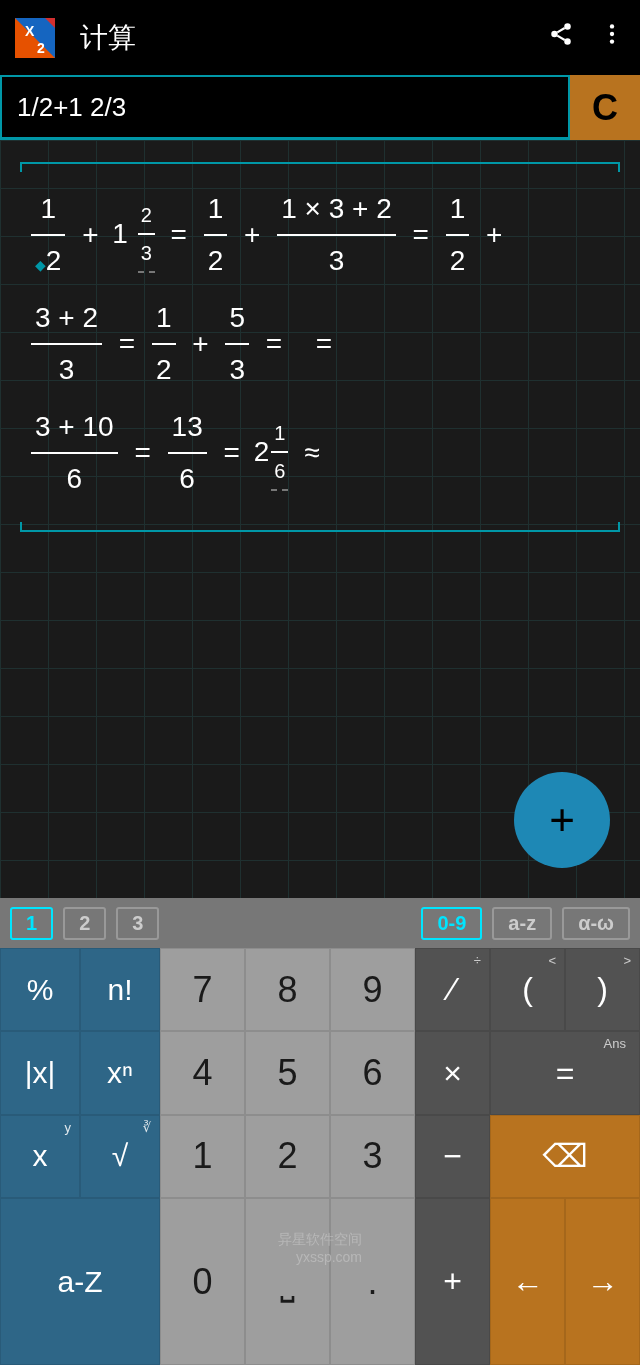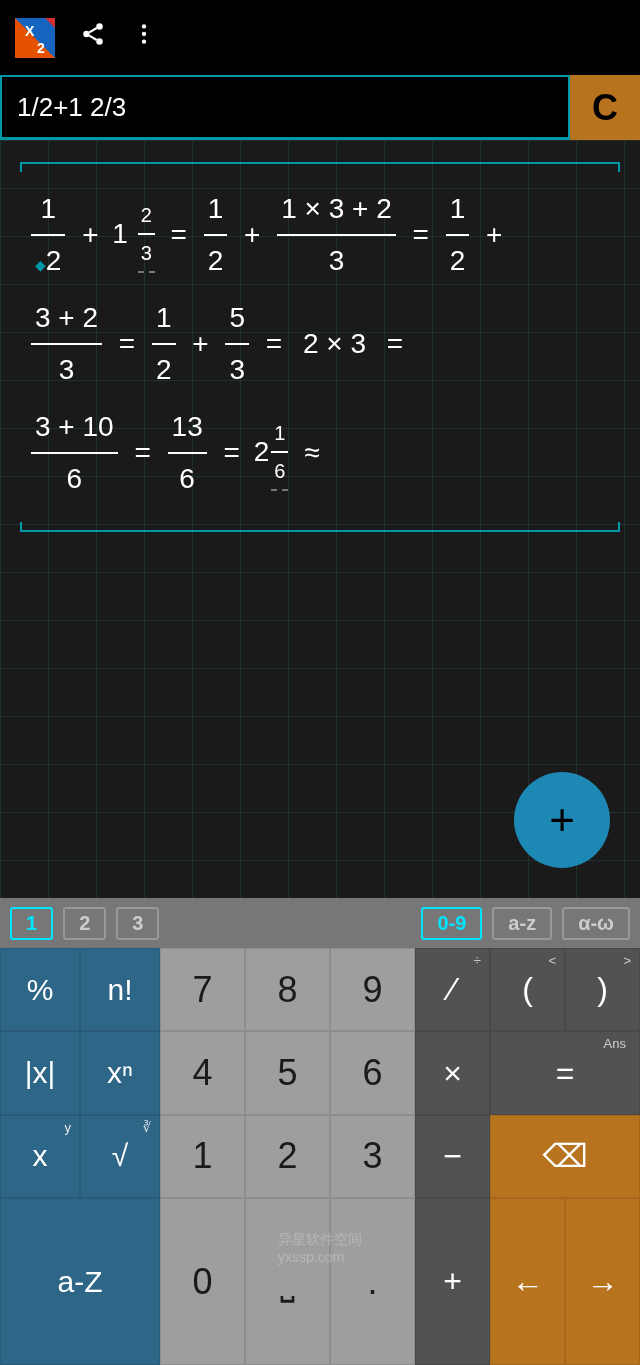--- a/index.html
+++ b/index.html
@@ -40,35 +40,36 @@
 .tab-spacer { flex: 1; }
 
 .keyboard { height: 417px; display: grid; grid-template-columns: 80px 80px 85px 85px 85px 75px 75px 75px; grid-template-rows: repeat(5, 1fr); }
 .key { display: flex; align-items: center; justify-content: center; font-size: 30px; position: relative; cursor: pointer; border: 1px solid rgba(0,0,0,0.1); }
 .key.blue { background: #2e6687; color: #fff; }
 .key.gray { background: #9e9e9e; color: #1a1a1a; font-size: 36px; }
 .key.dark { background: #525252; color: #fff; font-size: 32px; }
 .key.orange { background: #b8731f; color: #fff; font-size: 32px; }
 .key .sup { position: absolute; top: 4px; right: 8px; font-size: 13px; color: rgba(255,255,255,0.85); }
 .key.dark .sup { color: rgba(255,255,255,0.7); }
-.watermark { position: absolute; color: rgba(200,200,200,0.6); font-size: 14px; text-align: left; left: 50%; transform: translateX(-50%); bottom: 100px; pointer-events: none; z-index: 3; }
+.watermark { position: absolute; color: rgba(200,200,200,0.6); font-size: 14px; text-align: right; left: 50%; transform: translateX(-50%); bottom: 100px; pointer-events: none; z-index: 3; }
 </style>
 </head>
 <body>
 
 <div class="header">
   <div class="app-icon">
     <svg viewBox="0 0 40 40">
         <rect x="0" y="0" width="40" height="40" fill="#1565c0"></rect>
         <polygon points="0,0 40,40 0,40" fill="#e65100"></polygon>
         <text x="10" y="18" fill="#fff" font-size="14" font-weight="bold">X</text>
         <text x="22" y="35" fill="#fff" font-size="14" font-weight="bold">2</text>
         <polygon points="30,0 40,0 40,10" fill="#d32f2f"></polygon>
       </svg>
   </div>
+  <div class="title">计算</div>
   <div class="header-icon">
     <svg width="26" height="26" viewBox="0 0 24 24" fill="#fff">
         <circle cx="18" cy="5" r="3"></circle>
         <circle cx="6" cy="12" r="3"></circle>
         <circle cx="18" cy="19" r="3"></circle>
         <path d="M8.6 13.5l6.8 4M8.6 10.5l6.8-4" stroke="#fff" stroke-width="2"></path>
       </svg>
   </div>
   <div class="header-icon">
     <svg width="26" height="26" viewBox="0 0 24 24" fill="#fff">
@@ -100,21 +101,21 @@
         <span class="frac"><span class="num">1</span><span class="den">2</span></span>
         <span class="op">+</span>
       </div>
       <div class="line2">
         <span class="frac"><span class="num">3 + 2</span><span class="den">3</span></span>
         <span class="op">=</span>
         <span class="frac"><span class="num">1</span><span class="den">2</span></span>
         <span class="op">+</span>
         <span class="frac"><span class="num">5</span><span class="den">3</span></span>
         <span class="op">=</span>
-        <span class="frac"><span class="den">2 × 3</span></span>
+        <span class="frac"></span>
         <span class="op">=</span>
       </div>
       <div class="line3">
         <span class="frac"><span class="num">3 + 10</span><span class="den">6</span></span>
         <span class="op">=</span>
         <span class="frac"><span class="num">13</span><span class="den">6</span></span>
         <span class="op">=</span>
         2<span class="sfrac"><span class="num">1</span><span class="den">6</span></span>
         <span class="op">≈</span>
       </div>

